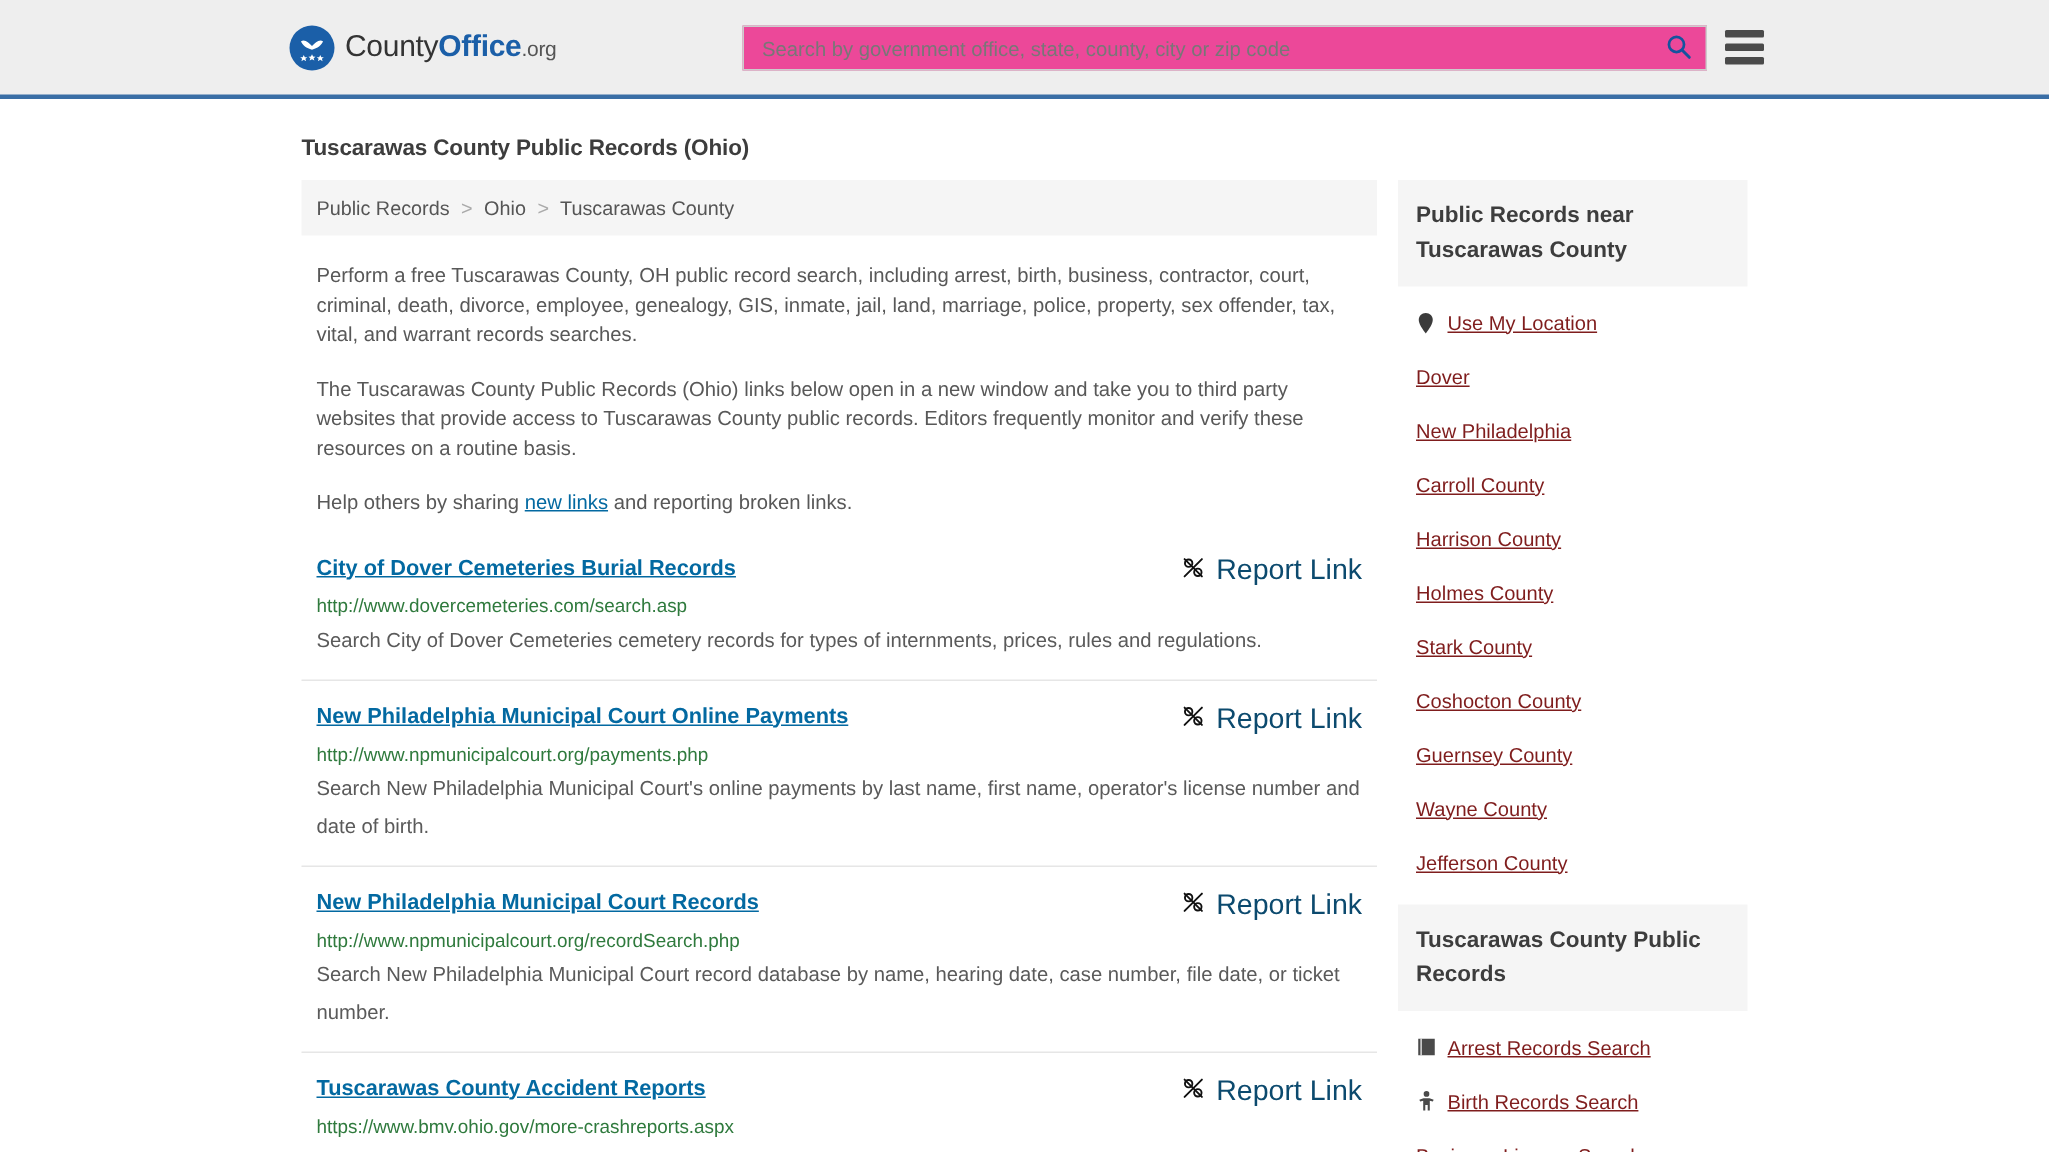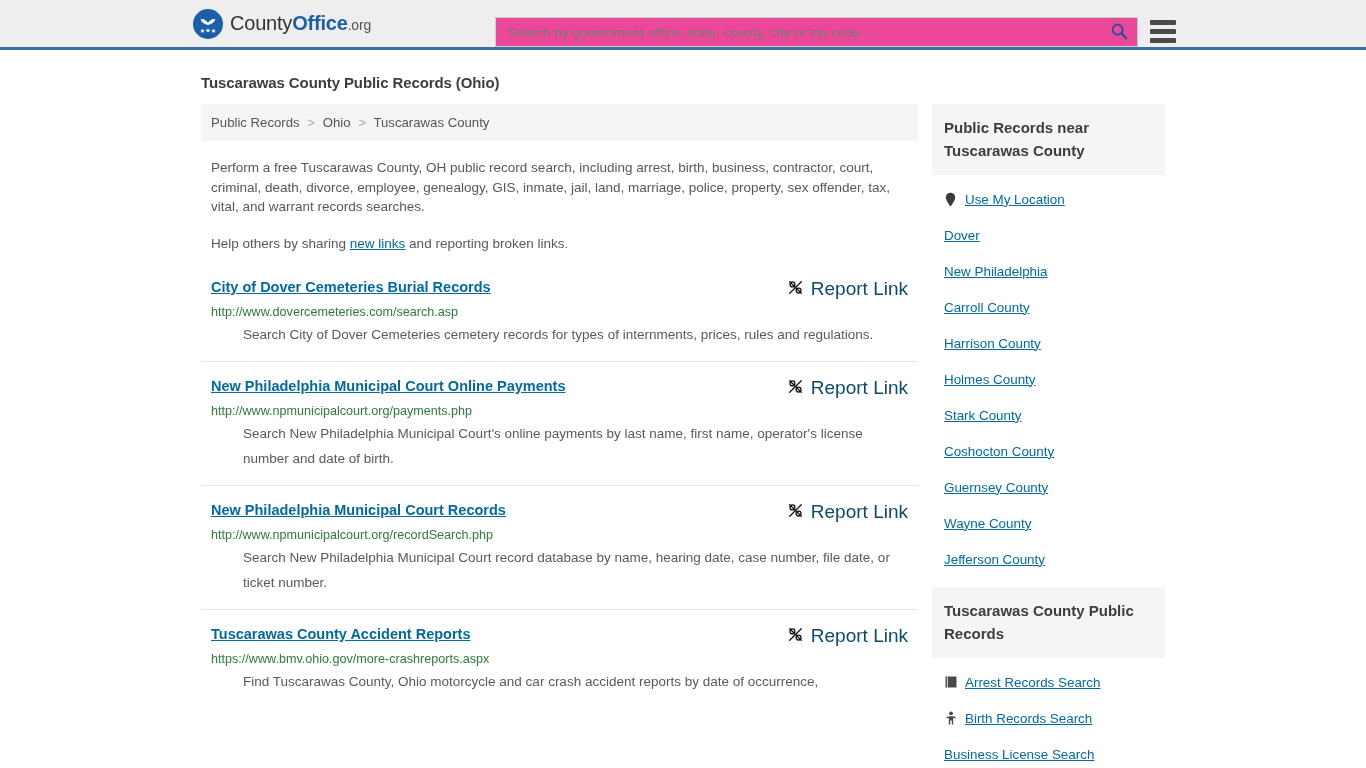--- a/index.html
+++ b/index.html
@@ -7,21 +7,21 @@
     margin: 0; padding: 0;
     width: 1366px; height: 768px;
     overflow: hidden;
     background: #ffffff;
     font-family: "Liberation Sans", sans-serif;
     -webkit-font-smoothing: antialiased;
   }
 
   
   .site-header {
-    height: 50px;
+    height: 66px;
     background: #eeeeee;
     border-bottom: 3px solid #3a6ea5;
     display: flex;
     align-items: center;
     position: relative;
   }
   .logo-wrap {
     display: flex;
     align-items: center;
     margin-left: 193px;
@@ -176,21 +176,20 @@
     color: #2f7a3d;
     margin-top: 4px;
     line-height: 16px;
     word-break: break-all;
   }
   .result-desc {
     font-size: 13.5px;
     color: #5a5a5a;
     line-height: 25px;
     margin-top: 2px;
-    margin-left: 32px;
   }
 
   
   .side-panel { margin-bottom: 16px; }
   .side-head {
     background: #f5f5f5;
     padding: 12px 12px 13px 12px;
     font-size: 15px;
     font-weight: bold;
     color: #3d3d3d;
@@ -199,21 +198,21 @@
   .side-list { padding: 0 12px; }
   .side-item {
     display: flex;
     align-items: center;
     gap: 8px;
     padding: 12px 0 0 0;
     height: 36px;
   }
   .side-item a {
     font-size: 13.4px;
-    color: #0369a1;
+    color: #7f1d1d;
     cursor: pointer;
   }
   .side-icon {
     width: 13px;
     display: inline-flex;
     align-items: center;
     justify-content: center;
     flex: 0 0 13px;
   }
 </style>
@@ -264,20 +263,21 @@
         <nav class="breadcrumb">
           <a href="#">Public Records</a>
           <span class="sep">&gt;</span>
           <a href="#">Ohio</a>
           <span class="sep">&gt;</span>
           <a href="#">Tuscarawas County</a>
         </nav>
 
         <div class="intro">
           <p>Perform a free Tuscarawas County, OH public record search, including arrest, birth, business, contractor, court, criminal, death, divorce, employee, genealogy, GIS, inmate, jail, land, marriage, police, property, sex offender, tax, vital, and warrant records searches.</p>
+          <p>The Tuscarawas County Public Records (Ohio) links below open in a new window and take you to third party websites that provide access to Tuscarawas County public records. Editors frequently monitor and verify these resources on a routine basis.</p>
           <p><span>Help others by sharing </span><a href="#">new links</a><span> and reporting broken links.</span></p>
         </div>
 
         <div class="results">
 
           <div class="result">
             <div class="result-head">
               <a class="result-title" href="#">City of Dover Cemeteries Burial Records</a>
               <div class="report-link">
                 <span>

